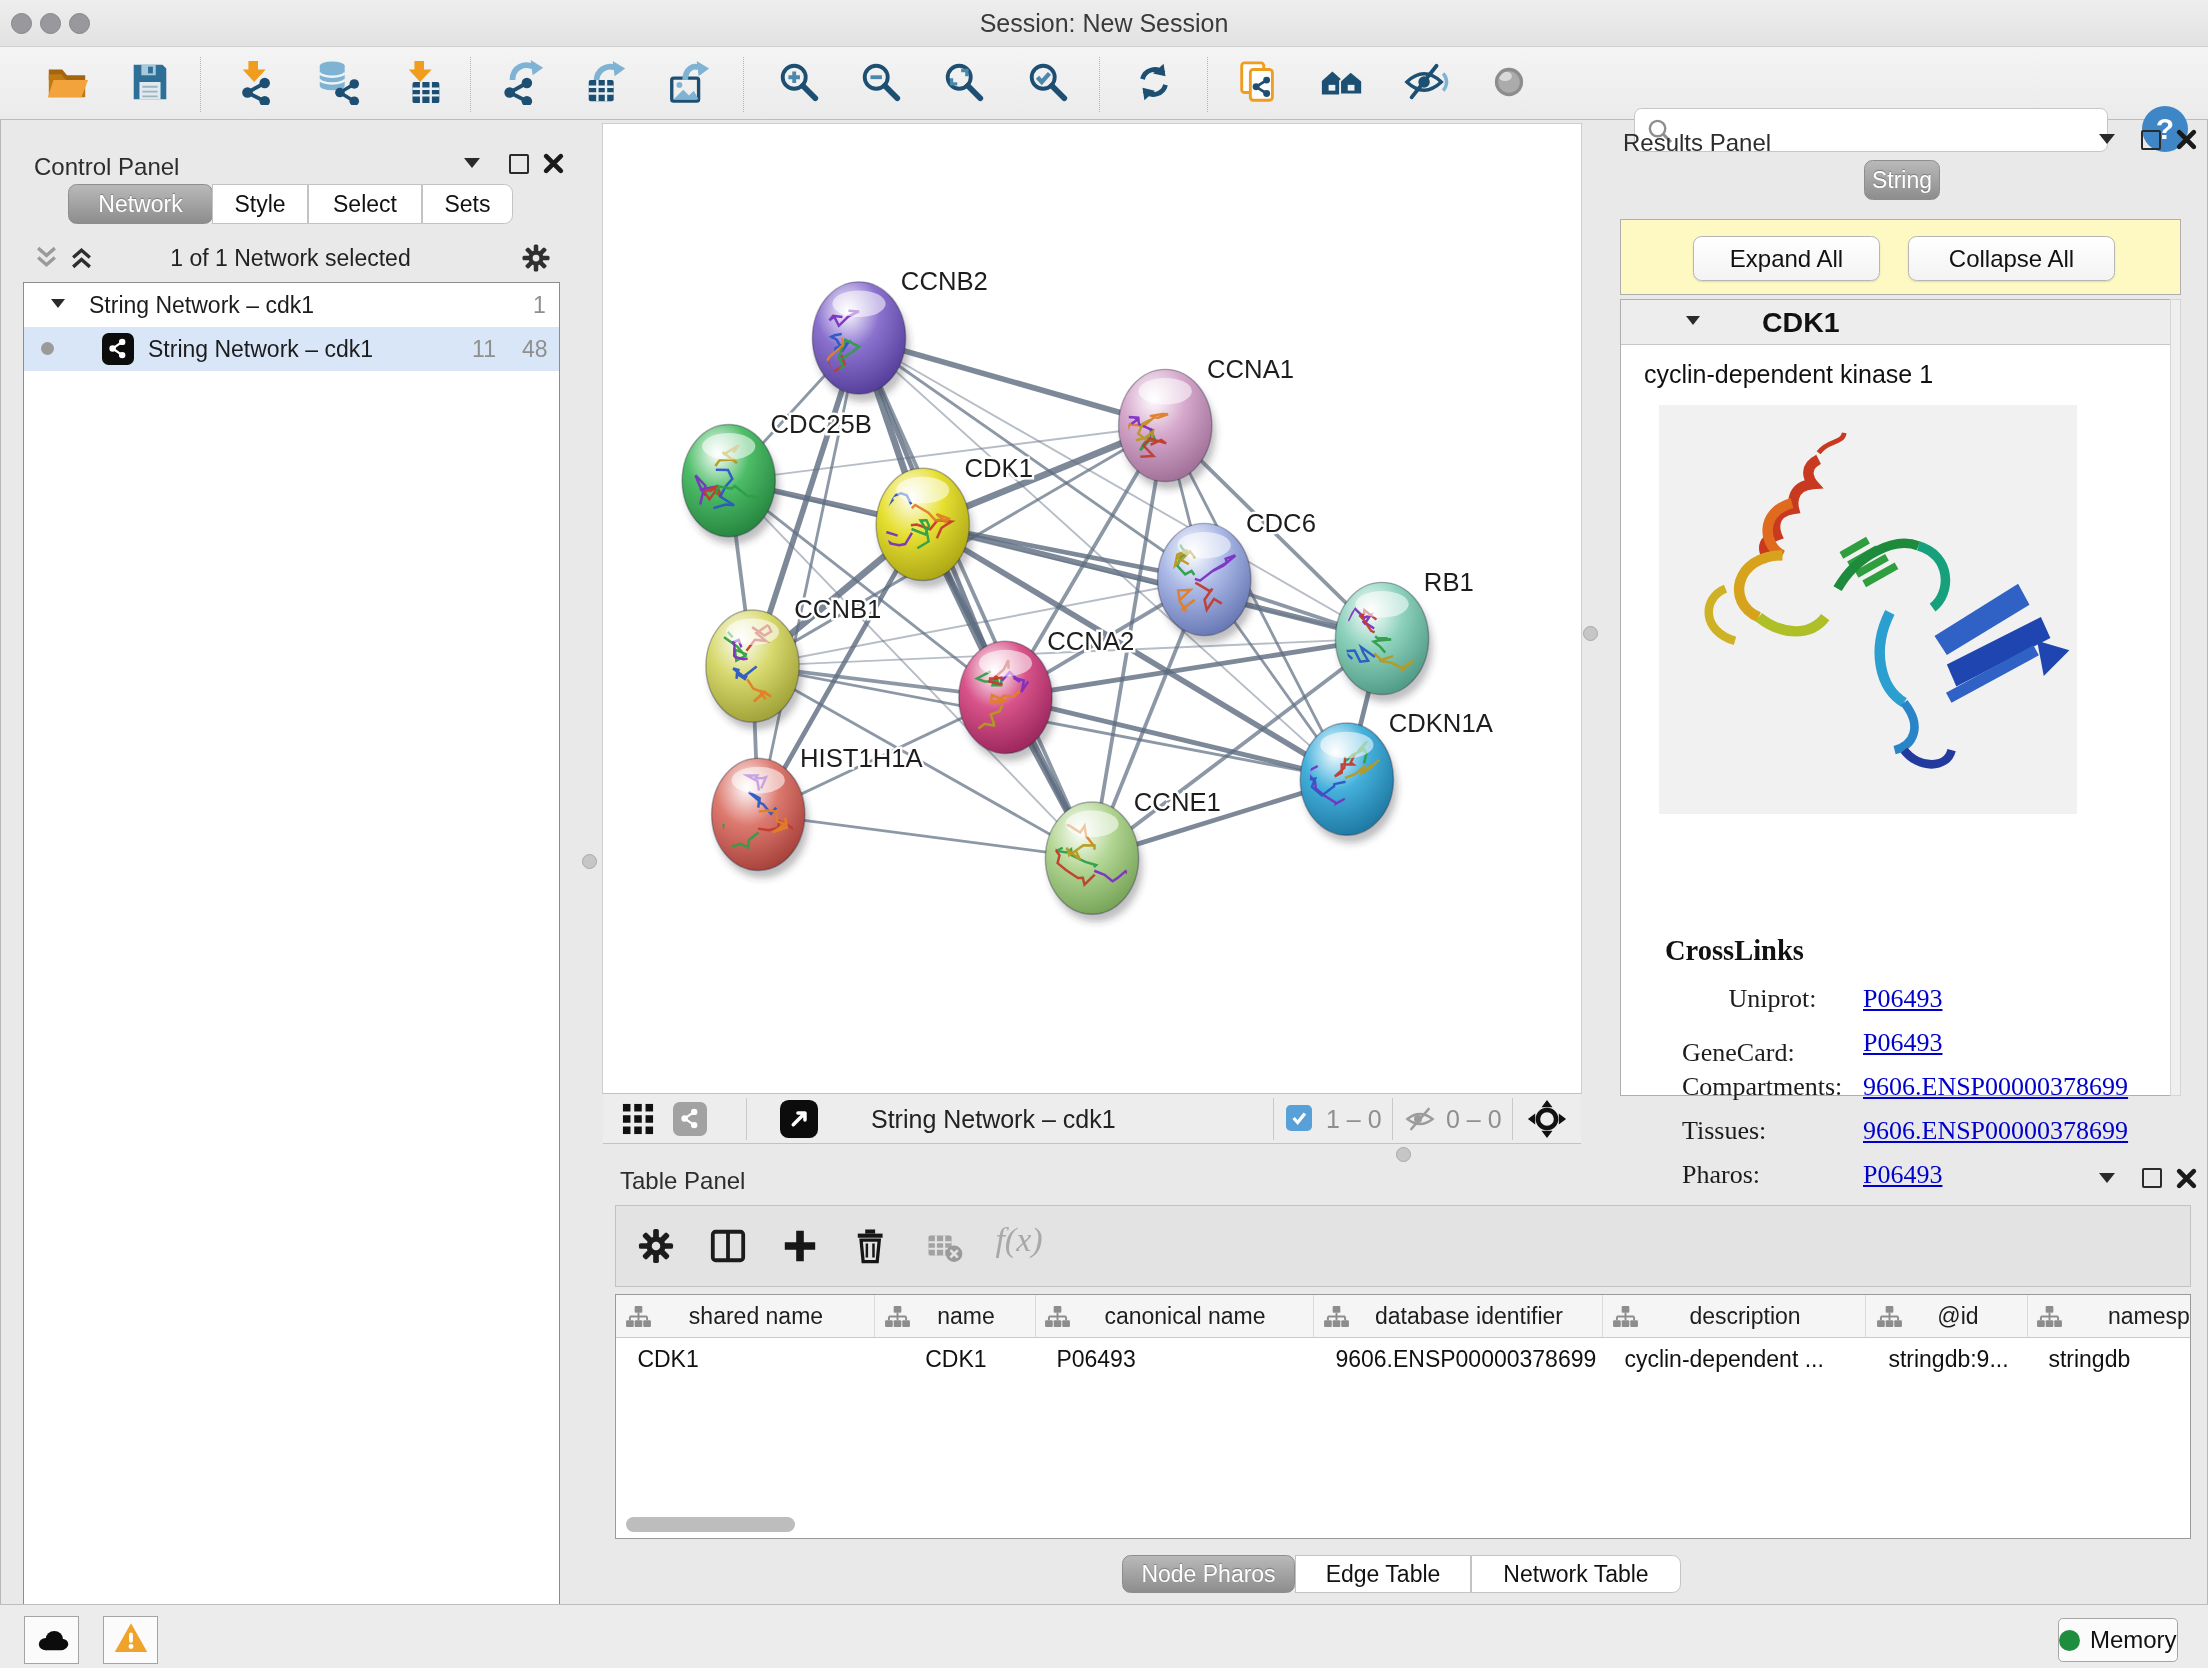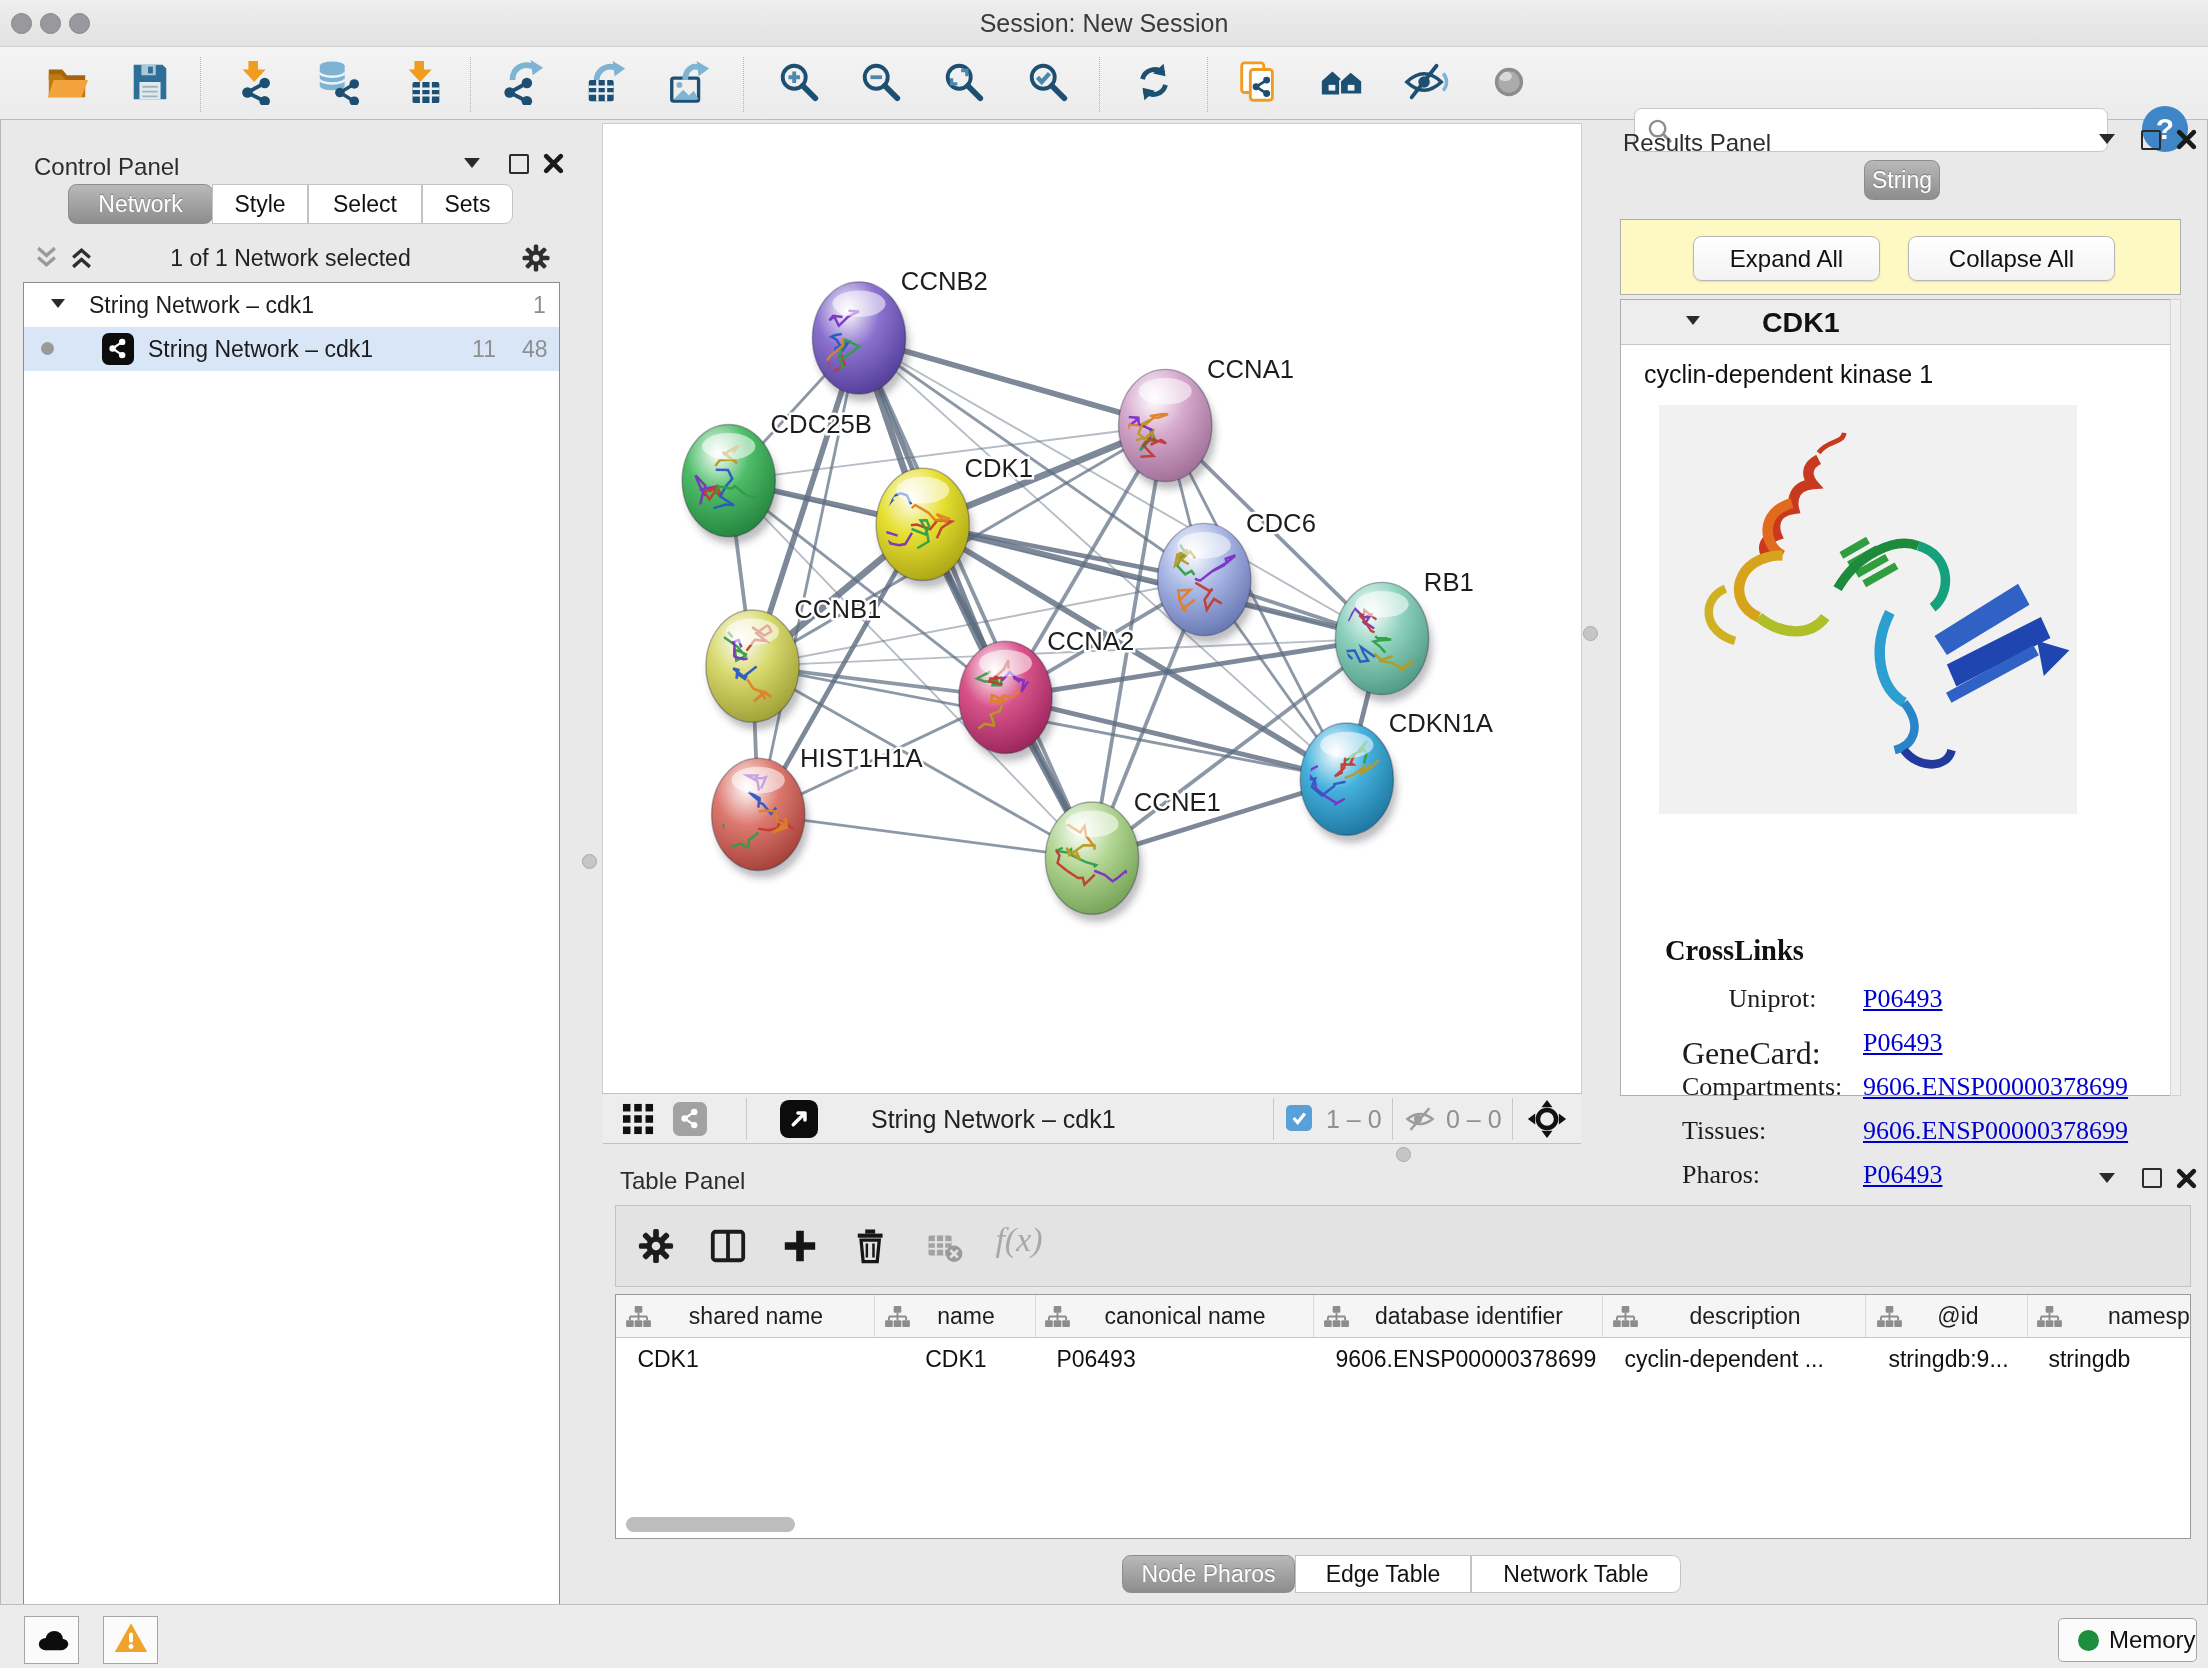--- a/index.html
+++ b/index.html
@@ -696,21 +696,21 @@
         </svg>
       </div>
 
       <div class="abs serif" style="left:44px;top:635px;font-size:28.5px;font-weight:bold;color:#111;">CrossLinks</div>
       <div class="abs" style="left:61px;top:677px;width:476px;">
         <div class="flexc" style="height:44px;text-align:center;">
           <span class="serif" style="width:181px;font-size:26px;">Uniprot:</span>
           <a class="link" style="font-size:26px;">P06493</a>
         </div>
         <div class="flexc" style="height:44px;">
-          <span class="serif" style="width:181px;font-size:32px;margin-top:20px;">GeneCard:</span>
+          <span class="serif" style="width:181px;font-size:26px;margin-top:20px;">GeneCard:</span>
           <a class="link" style="font-size:26px;">P06493</a>
         </div>
         <div class="flexc" style="height:44px;">
           <span class="serif" style="width:181px;font-size:26px;">Compartments:</span>
           <a class="link" style="font-size:26px;">9606.ENSP00000378699</a>
         </div>
         <div class="flexc" style="height:44px;">
           <span class="serif" style="width:181px;font-size:26px;">Tissues:</span>
           <a class="link" style="font-size:26px;">9606.ENSP00000378699</a>
         </div>
@@ -886,20 +886,20 @@
             </g>
           </svg></span>
     </div>
     <div class="abs sq-btn" style="left:103px;top:10.5px;width:53px;height:46px;">
       <span><svg width="38" height="34" viewBox="0 0 48 44">
             <path d="M24 3l21 37H3z" fill="#f0a32a"></path>
             <rect x="21.5" y="15" width="5" height="13" rx="2.5" fill="#fff"></rect>
             <circle cx="24" cy="33" r="3.2" fill="#fff"></circle>
           </svg></span>
     </div>
-    <div class="abs flexc" style="left:2058px;top:13.3px;width:118px;height:42px;background:#fbfbfb;border:1.9px solid #a5a5a5;border-radius:4.8px;justify-content:center;gap:9.5px;padding-left:19px;">
+    <div class="abs flexc" style="left:2058px;top:13.3px;width:118px;height:42px;background:#fbfbfb;border:1.9px solid #a5a5a5;border-radius:4.8px;justify-content:center;gap:9.5px;">
       <span style="width:21px;height:21px;border-radius:50%;background:#1e8e3e;display:inline-block;"></span>
       <span style="font-size:24px;color:#111;">Memory</span>
     </div>
   </div>
 
 </div>
 
 
 </body></html>

